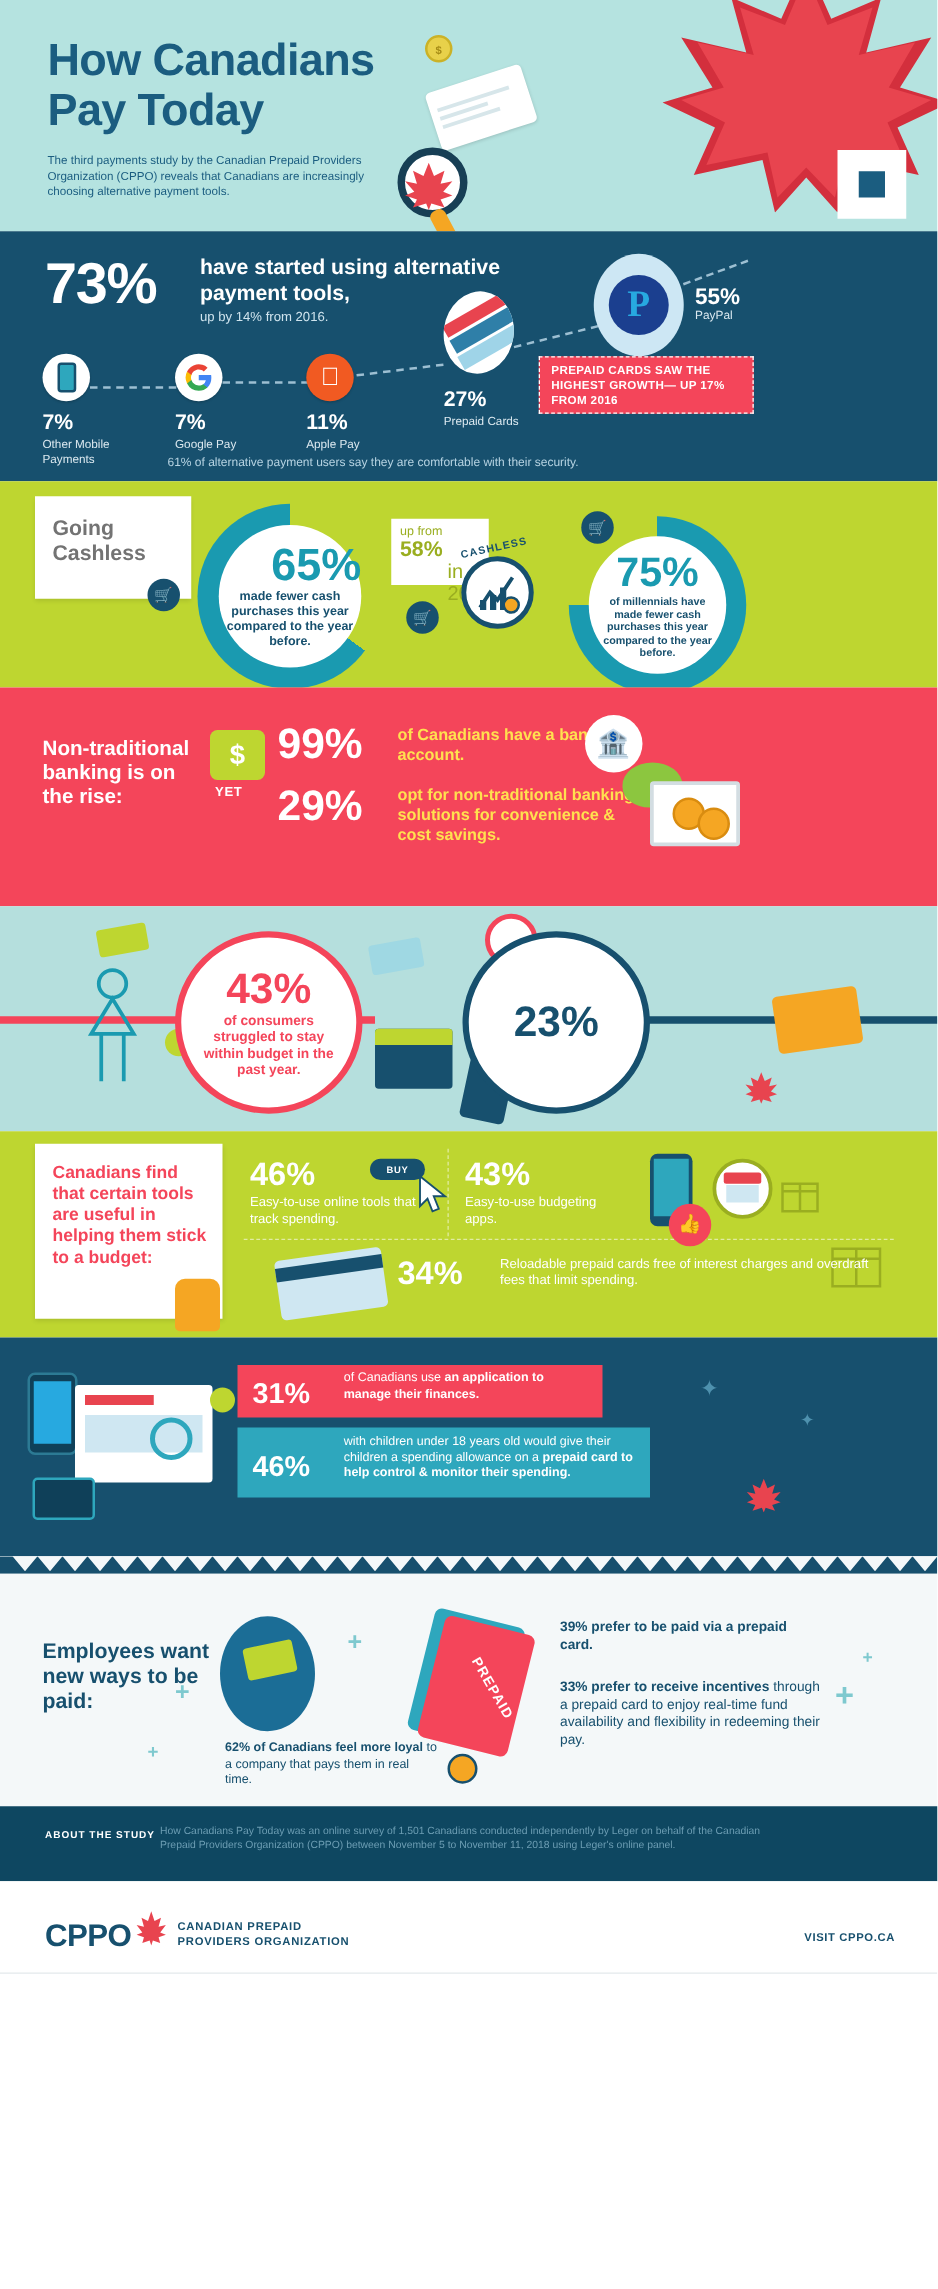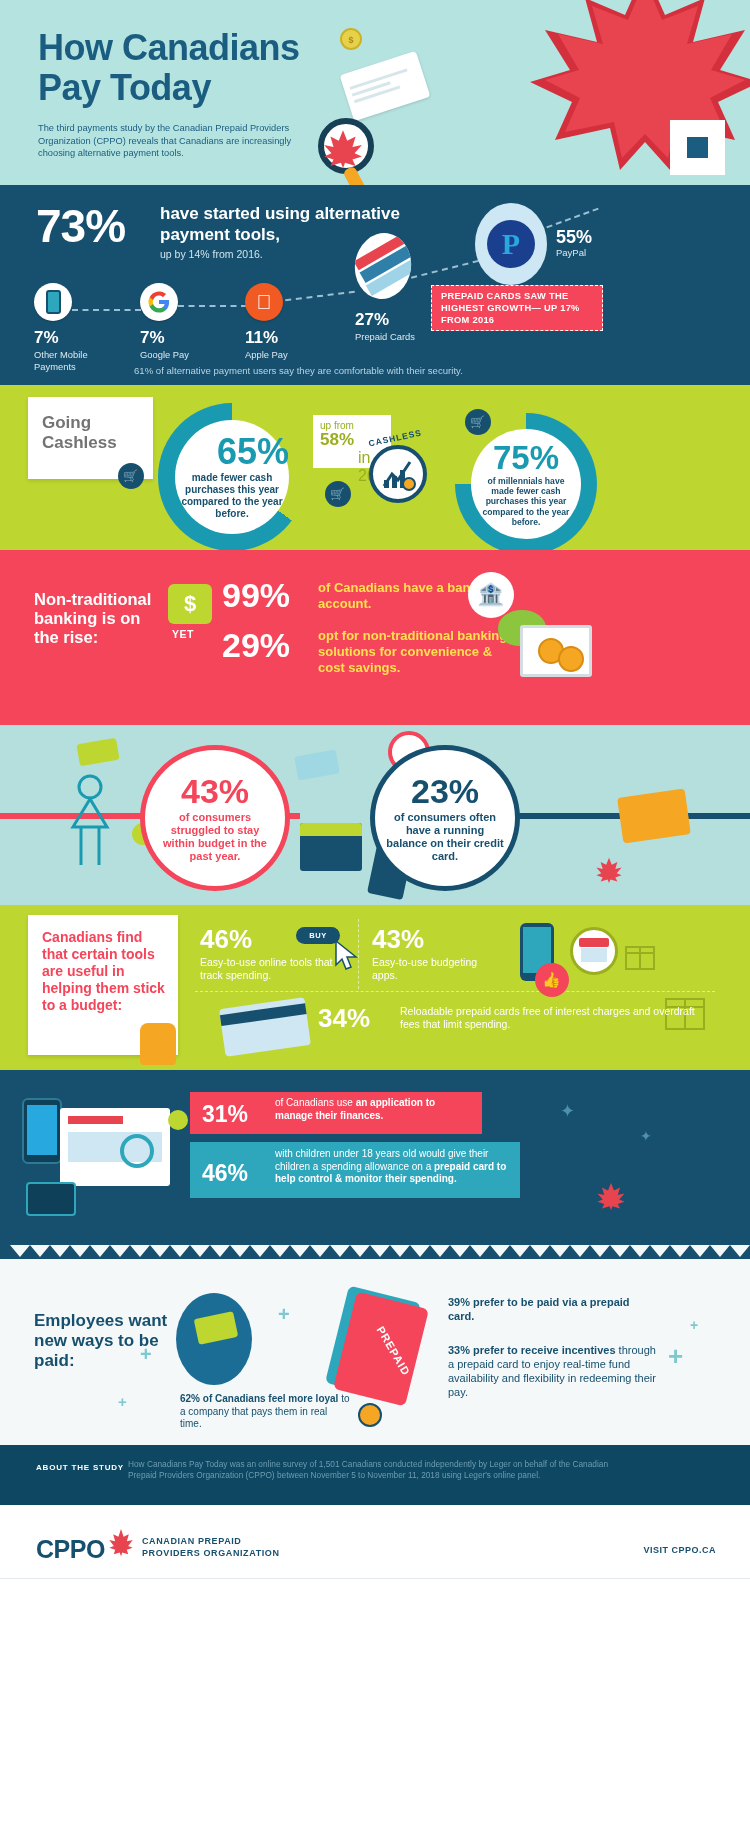--- a/index.html
+++ b/index.html
@@ -387,21 +387,20 @@
 
     <div style="position:absolute;left:296px;top:28px;width:42px;height:24px;background:#9fd8e3;border-radius:3px;transform:rotate(-10deg);"></div>
     <div class="clock"></div>
     <div class="calendar">
         <div class="top"></div>
       </div>
     <div class="calc"></div>
 
     <div class="oval o23">
       <div class="n">23%</div>
-      <div class="t">of consumers often have a running balance on their credit card.</div>
     </div>
     <div class="ccard"></div>
     <svg style="position:absolute;left:595px;top:130px;width:28px;height:28px" viewBox="0 0 40 40">
       <path d="M20 4 L24 14 L32 10 L29 20 L38 18 L31 26 L38 29 L29 32 L32 38 L22 35 L20 40 L18 35 L8 38 L11 32 L2 29 L9 26 L2 18 L11 20 L8 10 L16 14 Z" fill="#e8444f"></path>
     </svg>
   </div>
 
   <div class="s-lime">
     <div class="l-card">
       <p>Canadians find that certain tools are useful in helping them stick to a budget:</p>

